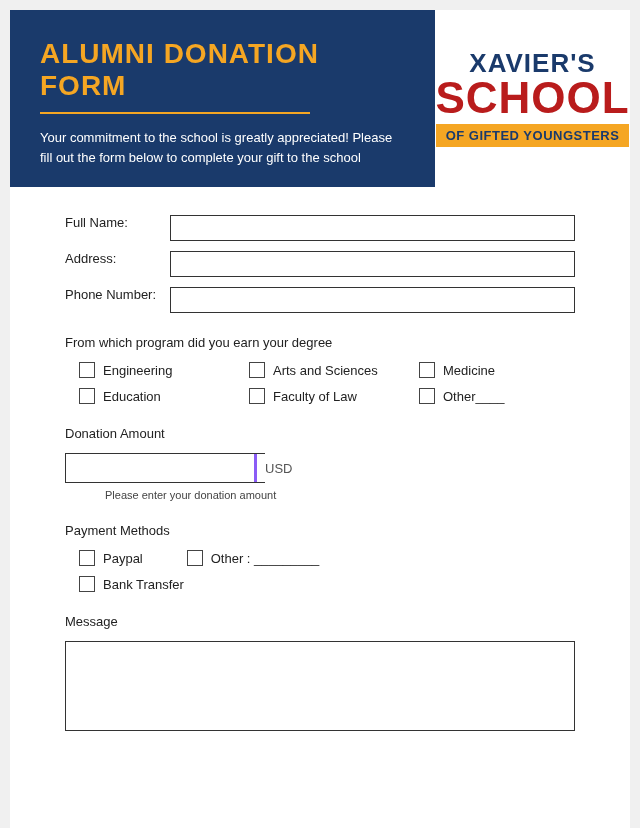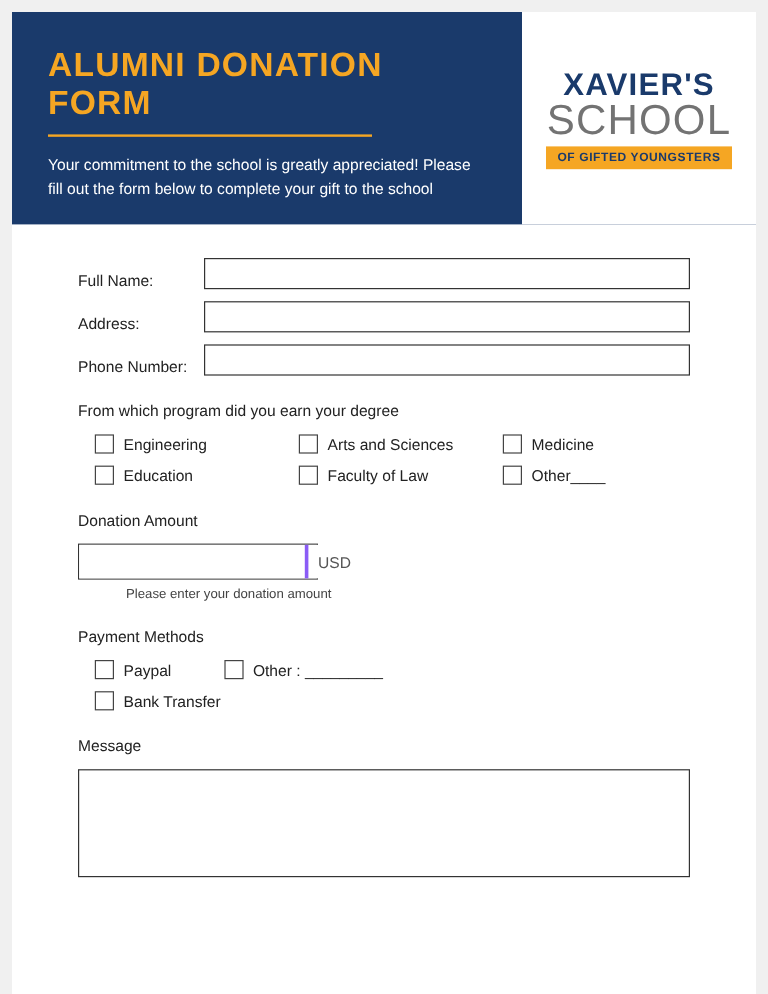--- a/index.html
+++ b/index.html
@@ -66,47 +66,47 @@
       align-items: center;
     }
     .logo-xavier {
       color: #1a3a6b;
       font-size: 26px;
       font-weight: 900;
       letter-spacing: 1px;
       line-height: 1;
     }
     .logo-school {
-      color: #737373;
-      font-size: 35px;
-      font-weight: 400;
+      color: #b91c1c;
+      font-size: 44px;
+      font-weight: 700;
       letter-spacing: 1px;
       line-height: 1;
     }
     .logo-tag {
       background: #f5a623;
       color: #1a3a6b;
-      font-size: 10px;
+      font-size: 13px;
       font-weight: 700;
       padding: 4px 10px;
       margin-top: 4px;
       letter-spacing: 0.5px;
       text-transform: uppercase;
       white-space: nowrap;
     }
 
     
     .form-area {
       padding: 28px 55px 30px 55px;
     }
 
     
     .field-row {
       display: flex;
-      align-items: flex-end;
+      align-items: flex-start;
       margin-bottom: 10px;
     }
     .field-label {
       font-size: 13px;
       color: #222;
       width: 105px;
       flex-shrink: 0;
     }
     .field-input {
       flex: 1;

